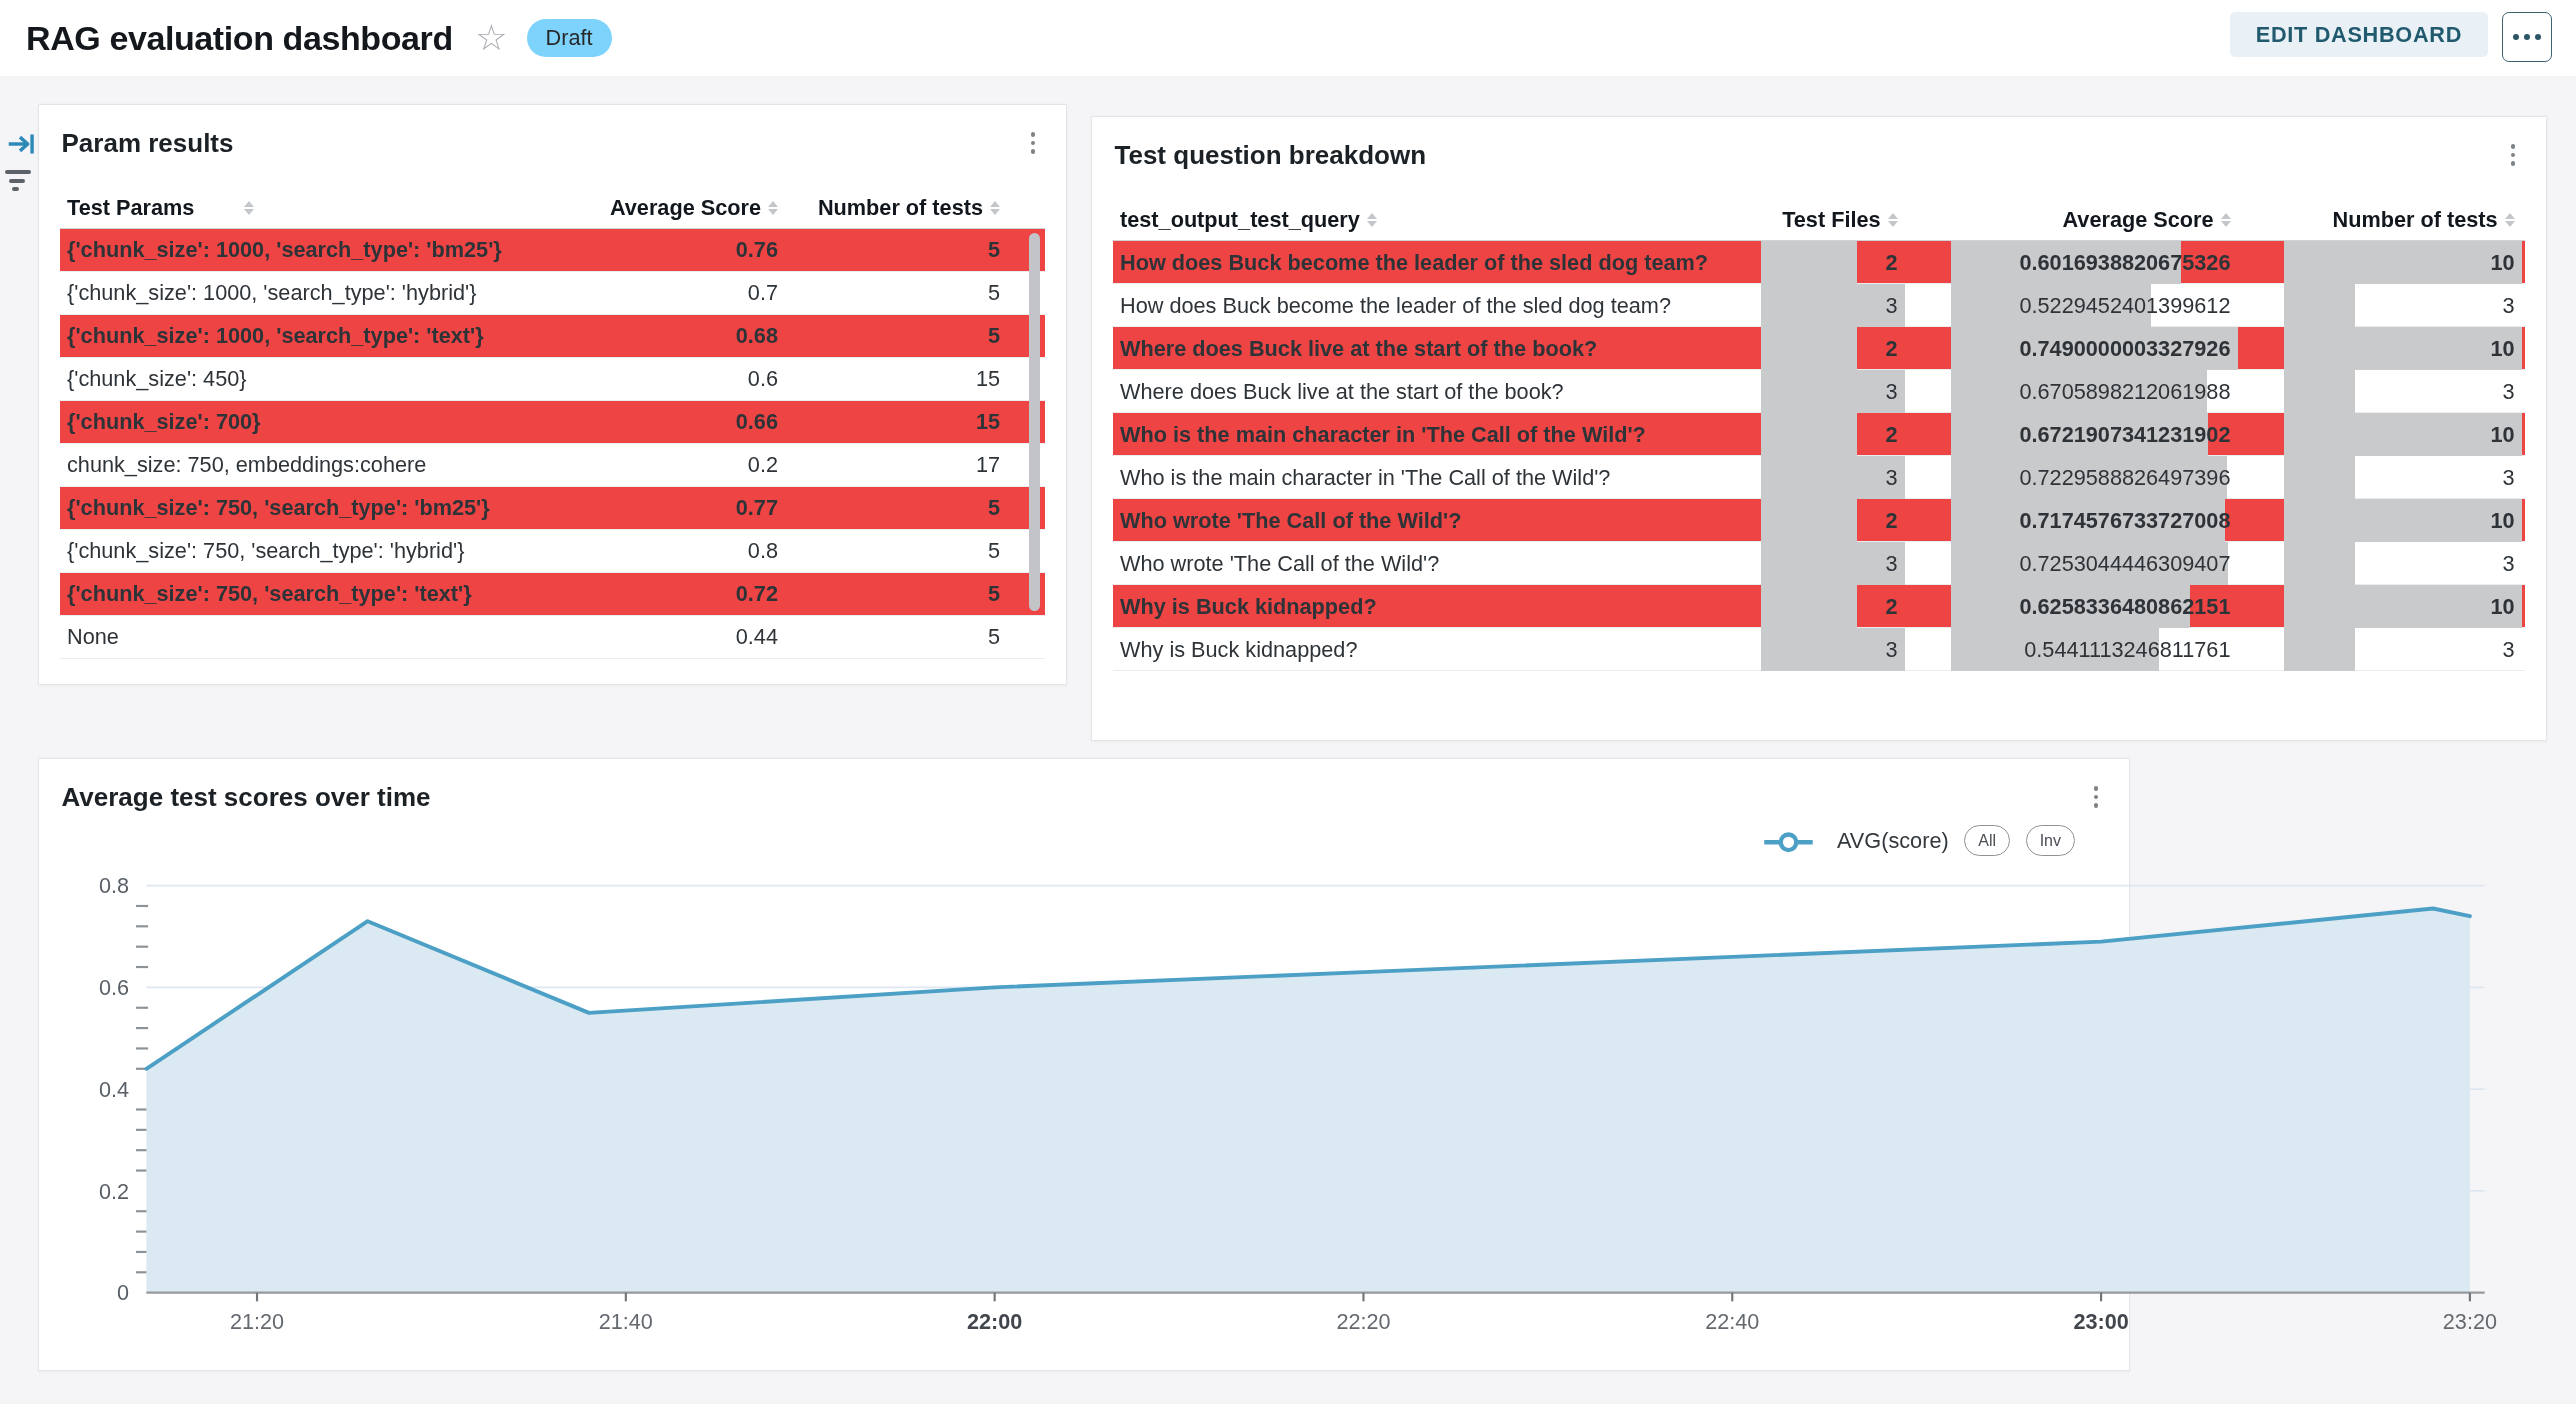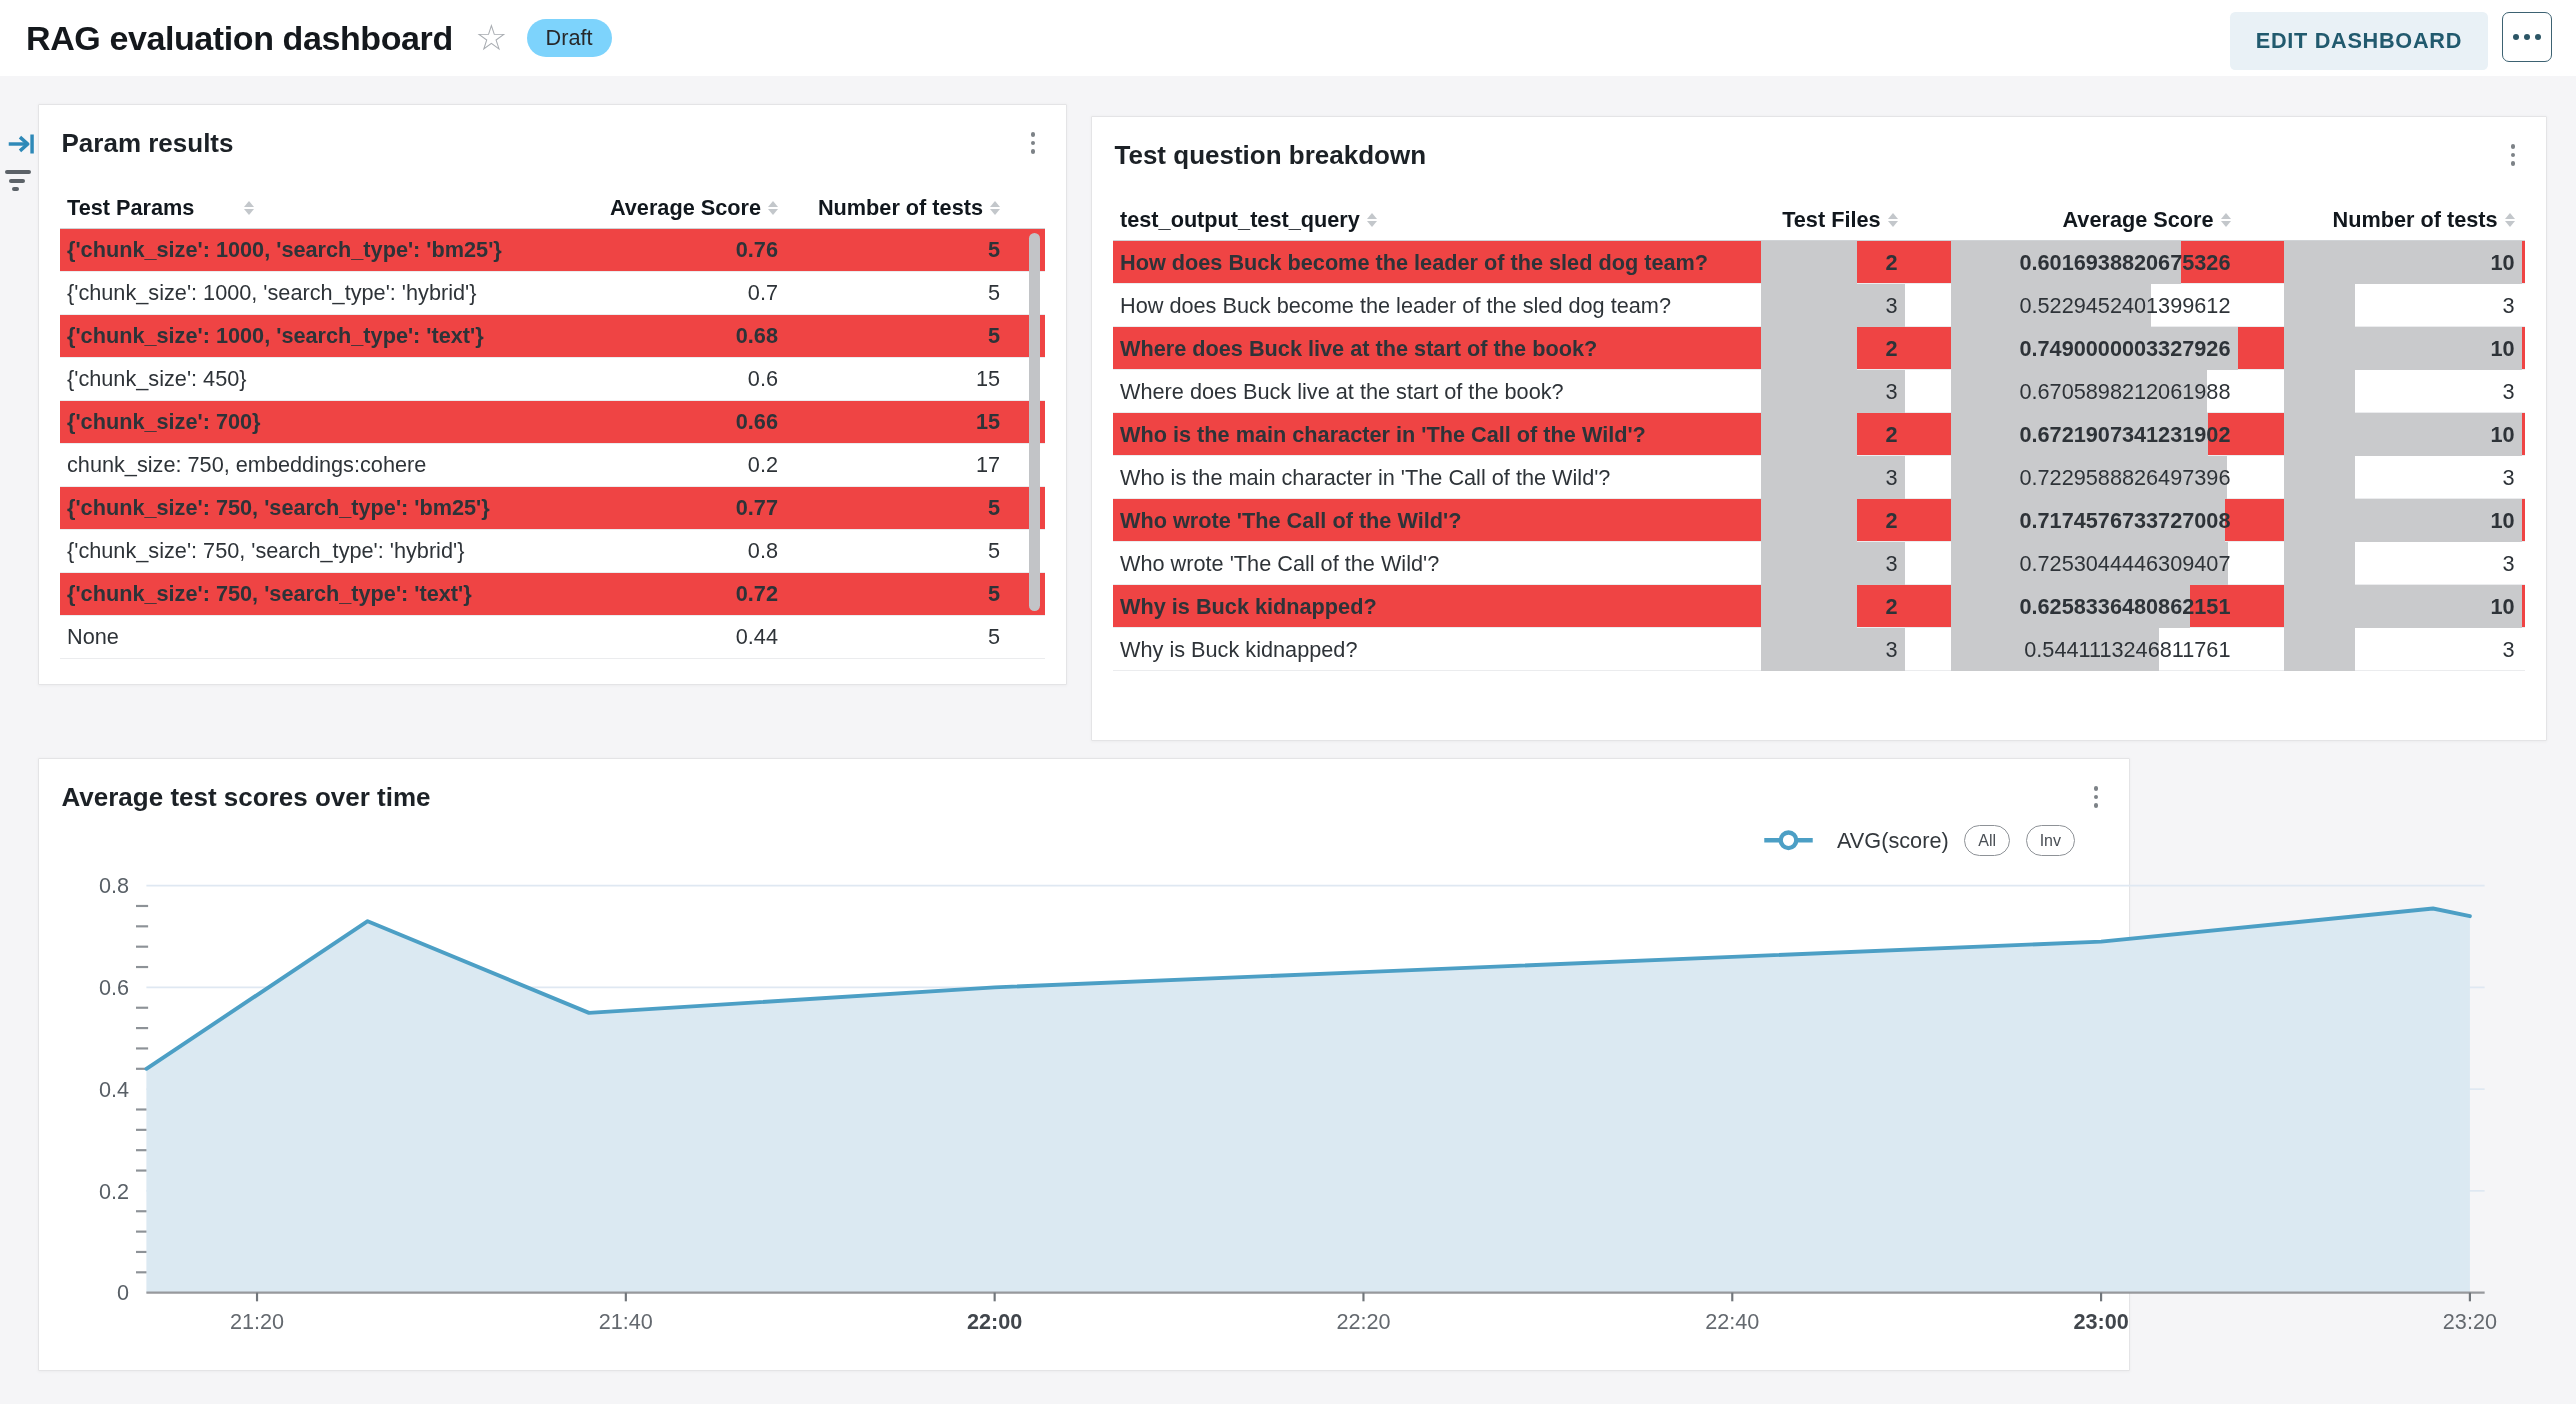--- a/index.html
+++ b/index.html
@@ -4,21 +4,21 @@
 <style>
   * { margin:0; padding:0; box-sizing:border-box; }
   html,body { width:2576px; height:1405px; font-family:"Liberation Sans", sans-serif; background:#f5f5f7; overflow:hidden; }
 
   
   .topbar { position:absolute; left:0; top:0; width:2576px; height:76px; background:#ffffff; display:flex; align-items:center; }
   .page-title { font-size:34px; font-weight:bold; color:#14181c; margin-left:26px; letter-spacing:-0.4px; }
   .star { font-size:36px; color:#a9adb2; margin-left:22.5px; line-height:1; cursor:pointer; }
   .badge { margin-left:19px; height:38px; padding:0 19px; background:#7dd3fc; border-radius:19px; display:flex; align-items:center; font-size:21.7px; color:#27292b; }
   .topbar-right { position:absolute; right:24px; top:12px; display:flex; gap:14px; }
-  .btn-edit { height:58px; padding:0 26px; background:#e9f1f6; border:none; border-radius:5.2px; color:#215a6e; font-size:21.7px; font-weight:bold; letter-spacing:0.7px; font-family:inherit; cursor:pointer; }
+  .btn-edit { height:45px; padding:0 26px; background:#e9f1f6; border:none; border-radius:5.2px; color:#215a6e; font-size:21.7px; font-weight:bold; letter-spacing:0.7px; font-family:inherit; cursor:pointer; }
   .btn-more { width:50px; height:50px; background:#fff; border:1.7px solid #3d6272; border-radius:7px; display:flex; align-items:center; justify-content:center; gap:5.2px; cursor:pointer; }
   .btn-more i { width:6px; height:6px; border-radius:50%; background:#2c5666; }
 
   
   .rail-icon { position:absolute; cursor:pointer; }
   .collapse-icon { left:7px; top:130px; }
   .filter-icon { left:5.2px; top:170px; display:flex; flex-direction:column; align-items:flex-start; gap:4.3px; }
   .filter-icon i { display:block; height:4.3px; border-radius:2.6px; background:#5c6268; }
   .filter-icon i:nth-child(1){ width:26px; }
   .filter-icon i:nth-child(2){ width:16.5px; margin-left:3.5px; }
@@ -60,21 +60,21 @@
   .barcell { position:relative; height:43px; margin:0 3.5px; }
   .barcell .bar { position:absolute; left:0; top:0; bottom:0; background:#c9cacc; }
   .barcell .val { position:absolute; right:7px; top:0; height:43px; line-height:43px; font-size:21.7px; color:#2e3338; }
 
   
   .vscroll { position:absolute; right:5.2px; top:3.5px; width:11.3px; height:426px; }
   .vscroll .thumb { position:absolute; left:0; top:0; width:11.3px; height:378px; background:#c2c4c7; border-radius:6px; cursor:pointer; }
 
   
   .legend { position:absolute; right:54px; top:66px; display:flex; align-items:center; gap:15.6px; }
-  .legend-item { display:flex; align-items:center; gap:24px; cursor:pointer; }
+  .legend-item { display:flex; align-items:flex-end; gap:24px; cursor:pointer; }
   .legend-label { font-size:21.7px; color:#33383d; }
   .pill { height:31px; padding:0 13px; border:1.7px solid #8e9297; border-radius:17.3px; background:#fff; font-size:16px; color:#4a4f55; font-family:inherit; cursor:pointer; }
   #plot { position:absolute; left:0; top:97px; }
   .xlab { font-size:25px; fill:#64696f; }
   .xlab.bold { font-weight:bold; fill:#41464c; }
   .ylab { font-size:25px; fill:#585f66; }
 </style>
 </head>
 <body>
 

